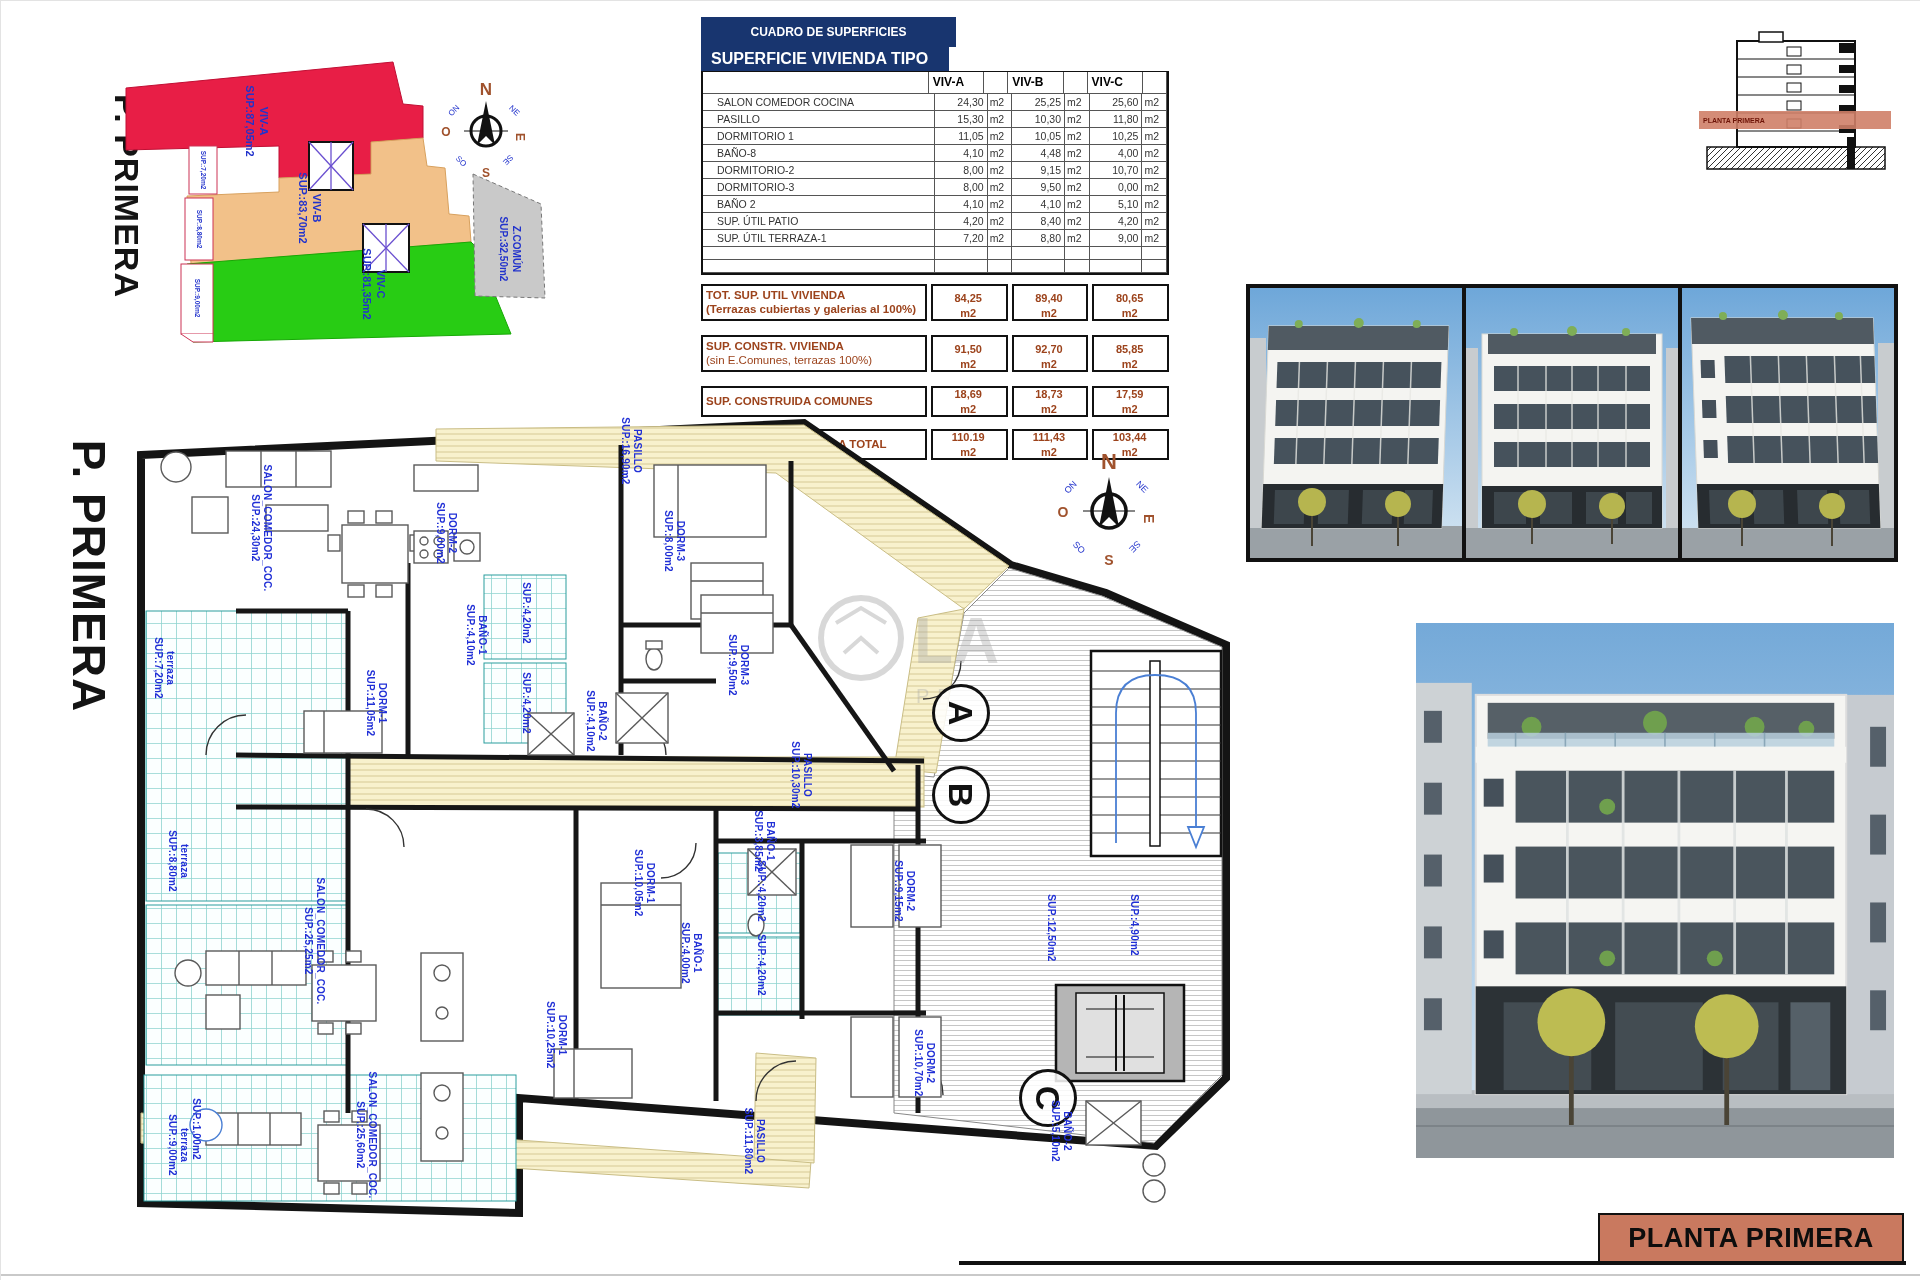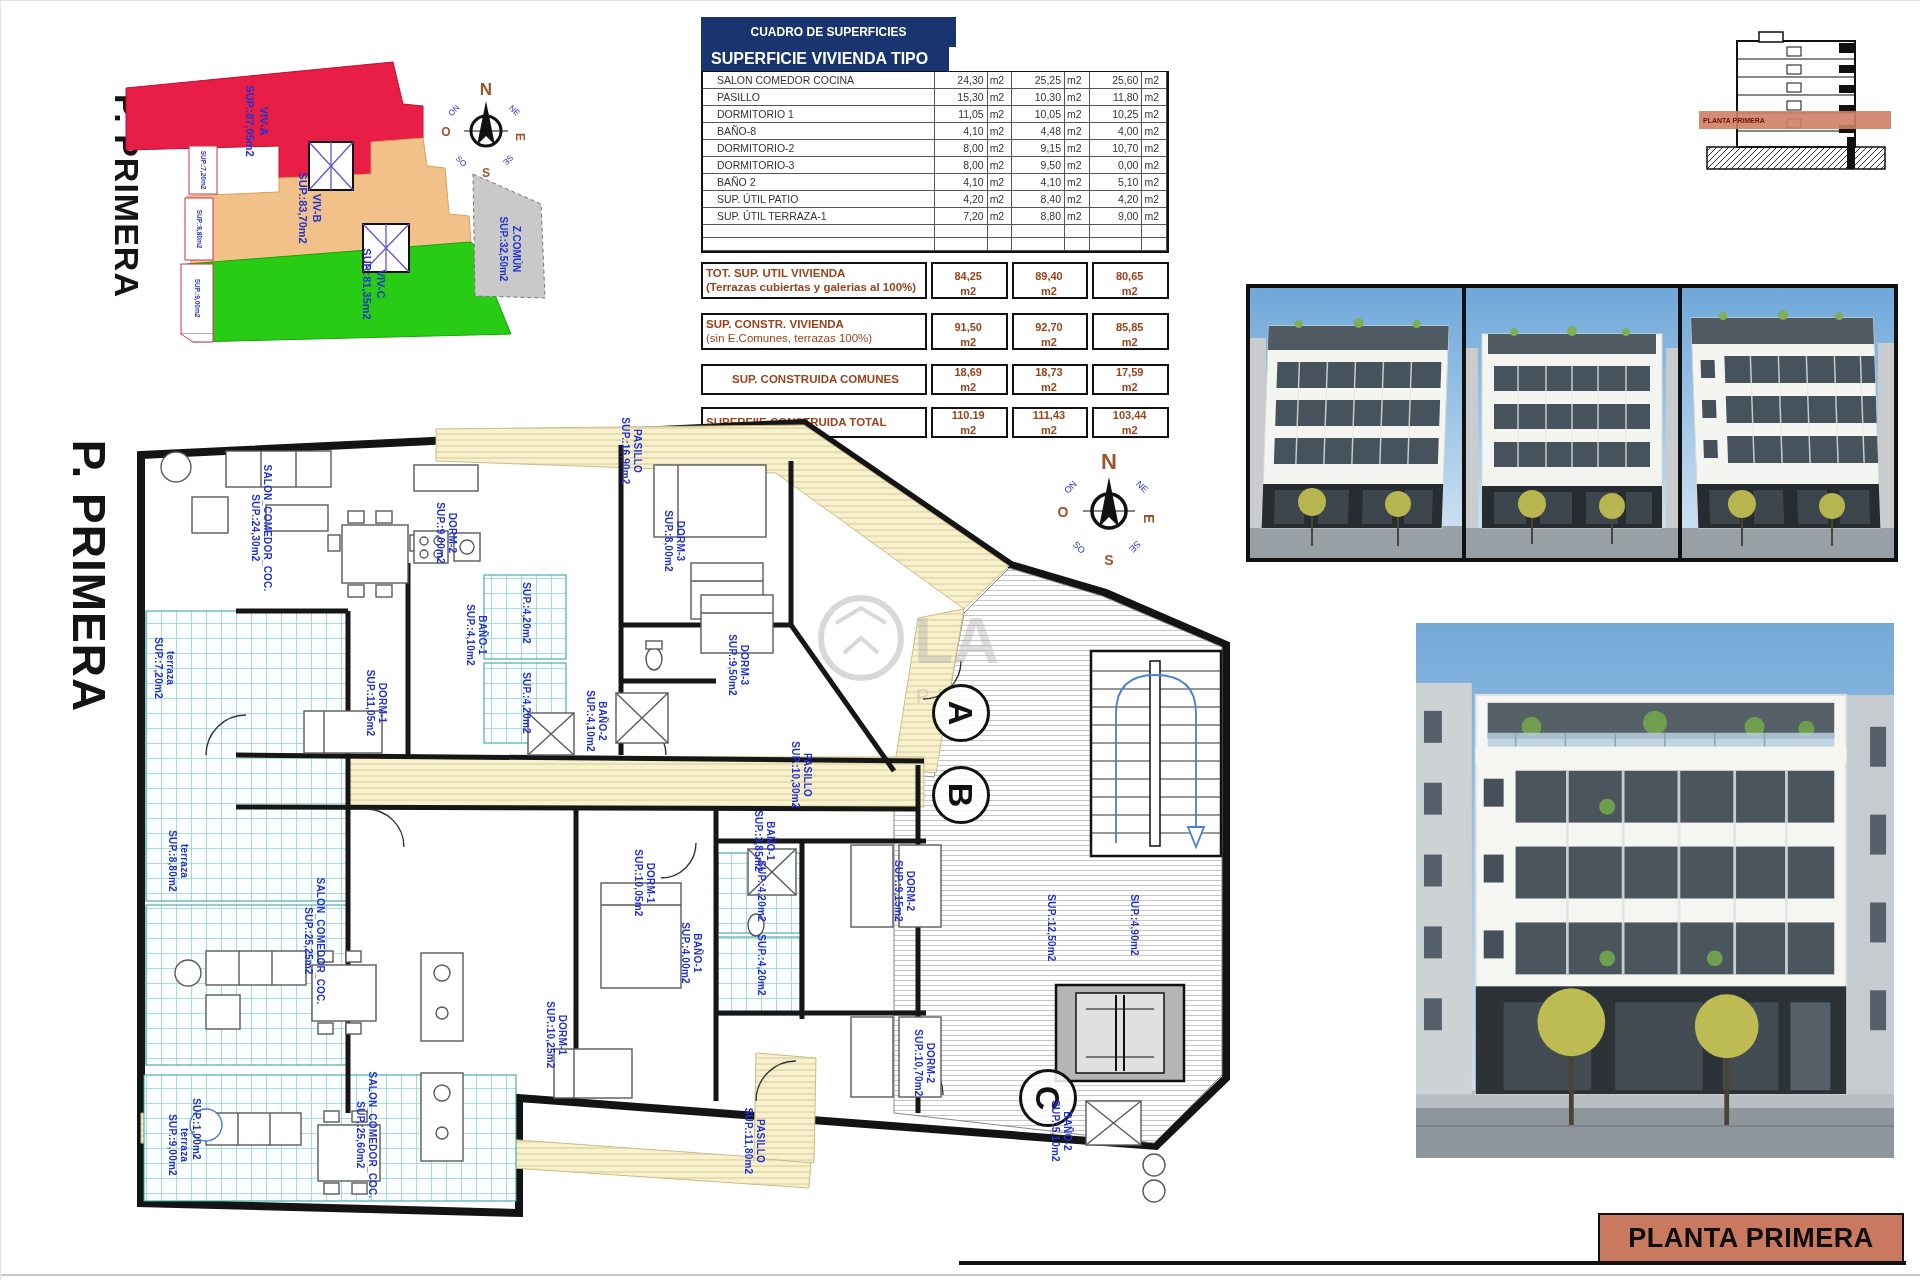--- a/index.html
+++ b/index.html
@@ -127,20 +127,29 @@
       <text x="22" y="28" font-size="8" fill="#2233cc" transform="rotate(135 24 26)">SE</text>
       <text x="-30" y="30" font-size="8" fill="#2233cc" transform="rotate(45 -28 28)">SO</text>
       <text x="-32" y="-22" font-size="8" fill="#2233cc" transform="rotate(135 -30 -24)">NO</text>
     </svg>
   </div>
 
   <div class="stable">
     <div class="tband t1">CUADRO DE SUPERFICIES</div>
     <div class="tband t2">SUPERFICIE VIVIENDA TIPO  (PLANTA 1)</div>
     <div class="tgrid">
+      <div class="trow hdr">
+        <div class="tc lbl"></div>
+        <div class="tc num" style="text-align:left;padding-left:4px;">VIV-A</div>
+          <div class="tc unit"></div>
+        <div class="tc num" style="text-align:left;padding-left:4px;">VIV-B</div>
+          <div class="tc unit"></div>
+        <div class="tc num" style="text-align:left;padding-left:4px;">VIV-C</div>
+          <div class="tc unit"></div>
+      </div>
 
       <div class="trow">
         <div class="tc lbl">SALON COMEDOR COCINA</div>
         <div class="tc num">24,30</div>
           <div class="tc unit">m2</div>
         <div class="tc num">25,25</div>
           <div class="tc unit">m2</div>
         <div class="tc num">25,60</div>
           <div class="tc unit">m2</div>
       </div>
@@ -262,21 +271,21 @@
       <div class="sval">
           <span>92,70</span>
           <span class="u">m2</span>
         </div>
       <div class="sval">
           <span>85,85</span>
           <span class="u">m2</span>
         </div>
     </div>
     <div class="srow" style="margin-top:14px;">
-      <div class="slabel" style="display:flex;align-items:center;justify-content:center;">
+      <div class="slabel" style="display:flex;align-items:center;">
           <span>SUP. CONSTRUIDA COMUNES</span>
         </div>
       <div class="sval">
           <span>18,69</span>
           <span class="u">m2</span>
         </div>
       <div class="sval">
           <span>18,73</span>
           <span class="u">m2</span>
         </div>

